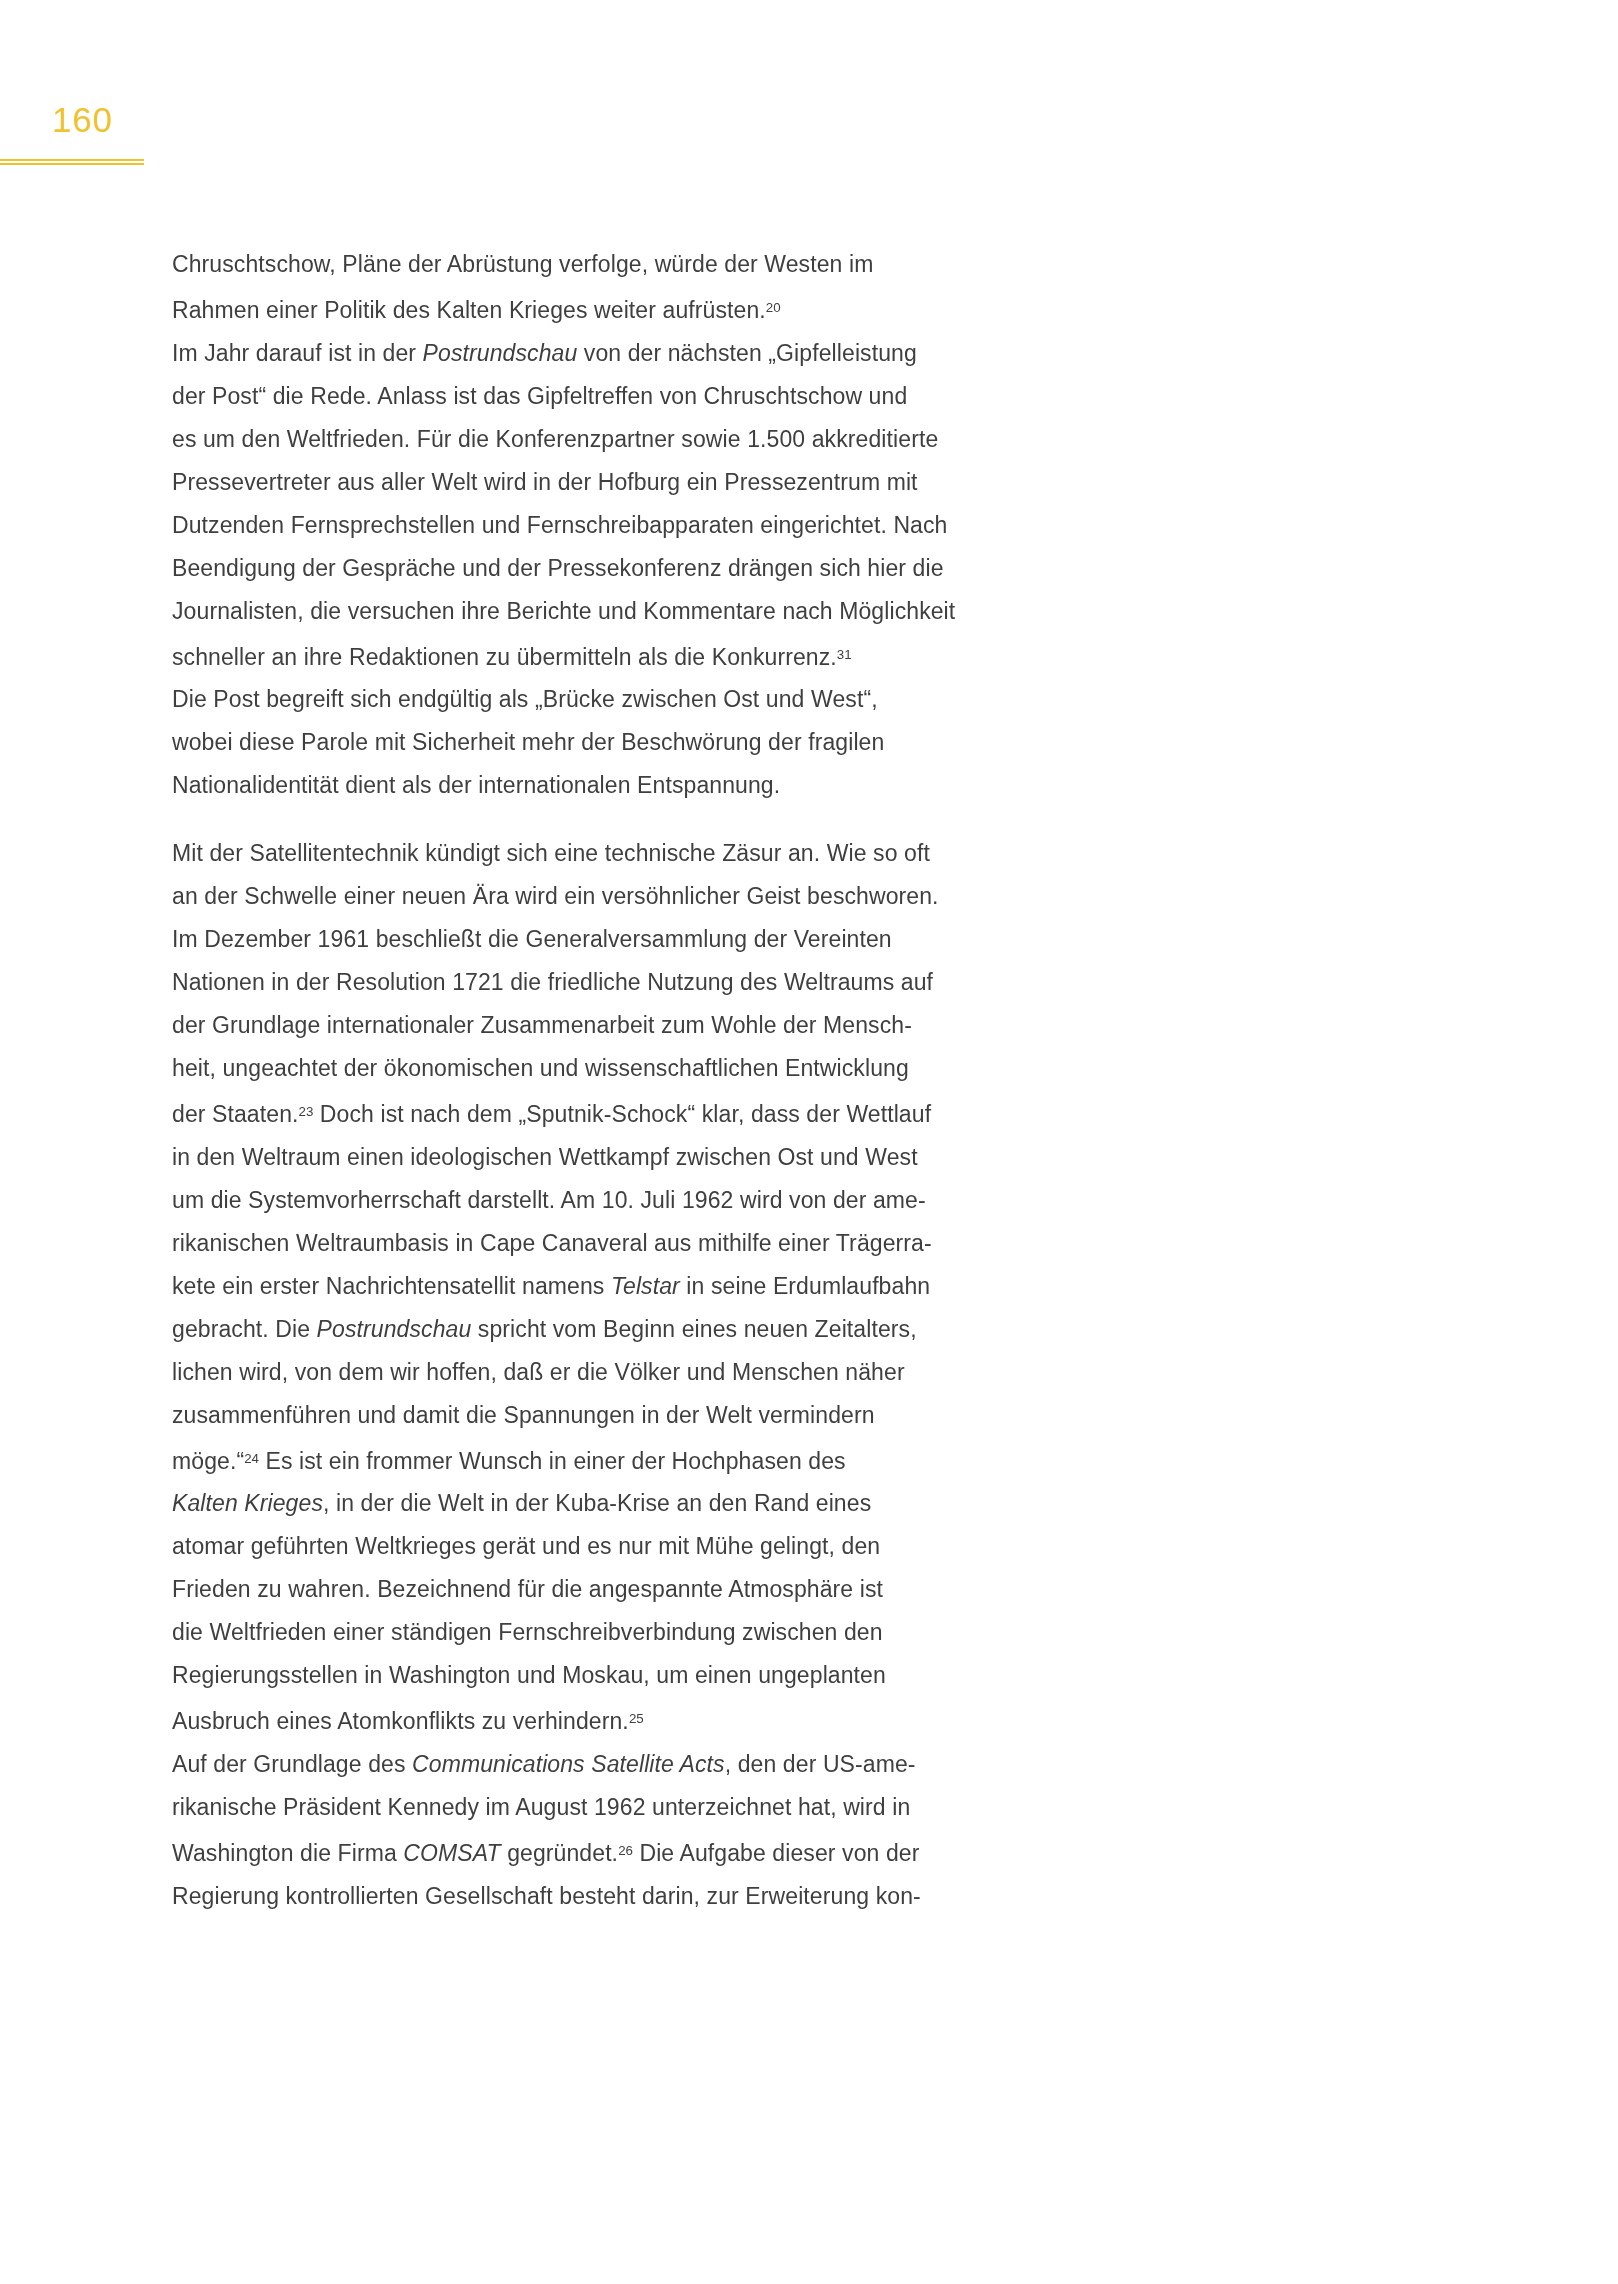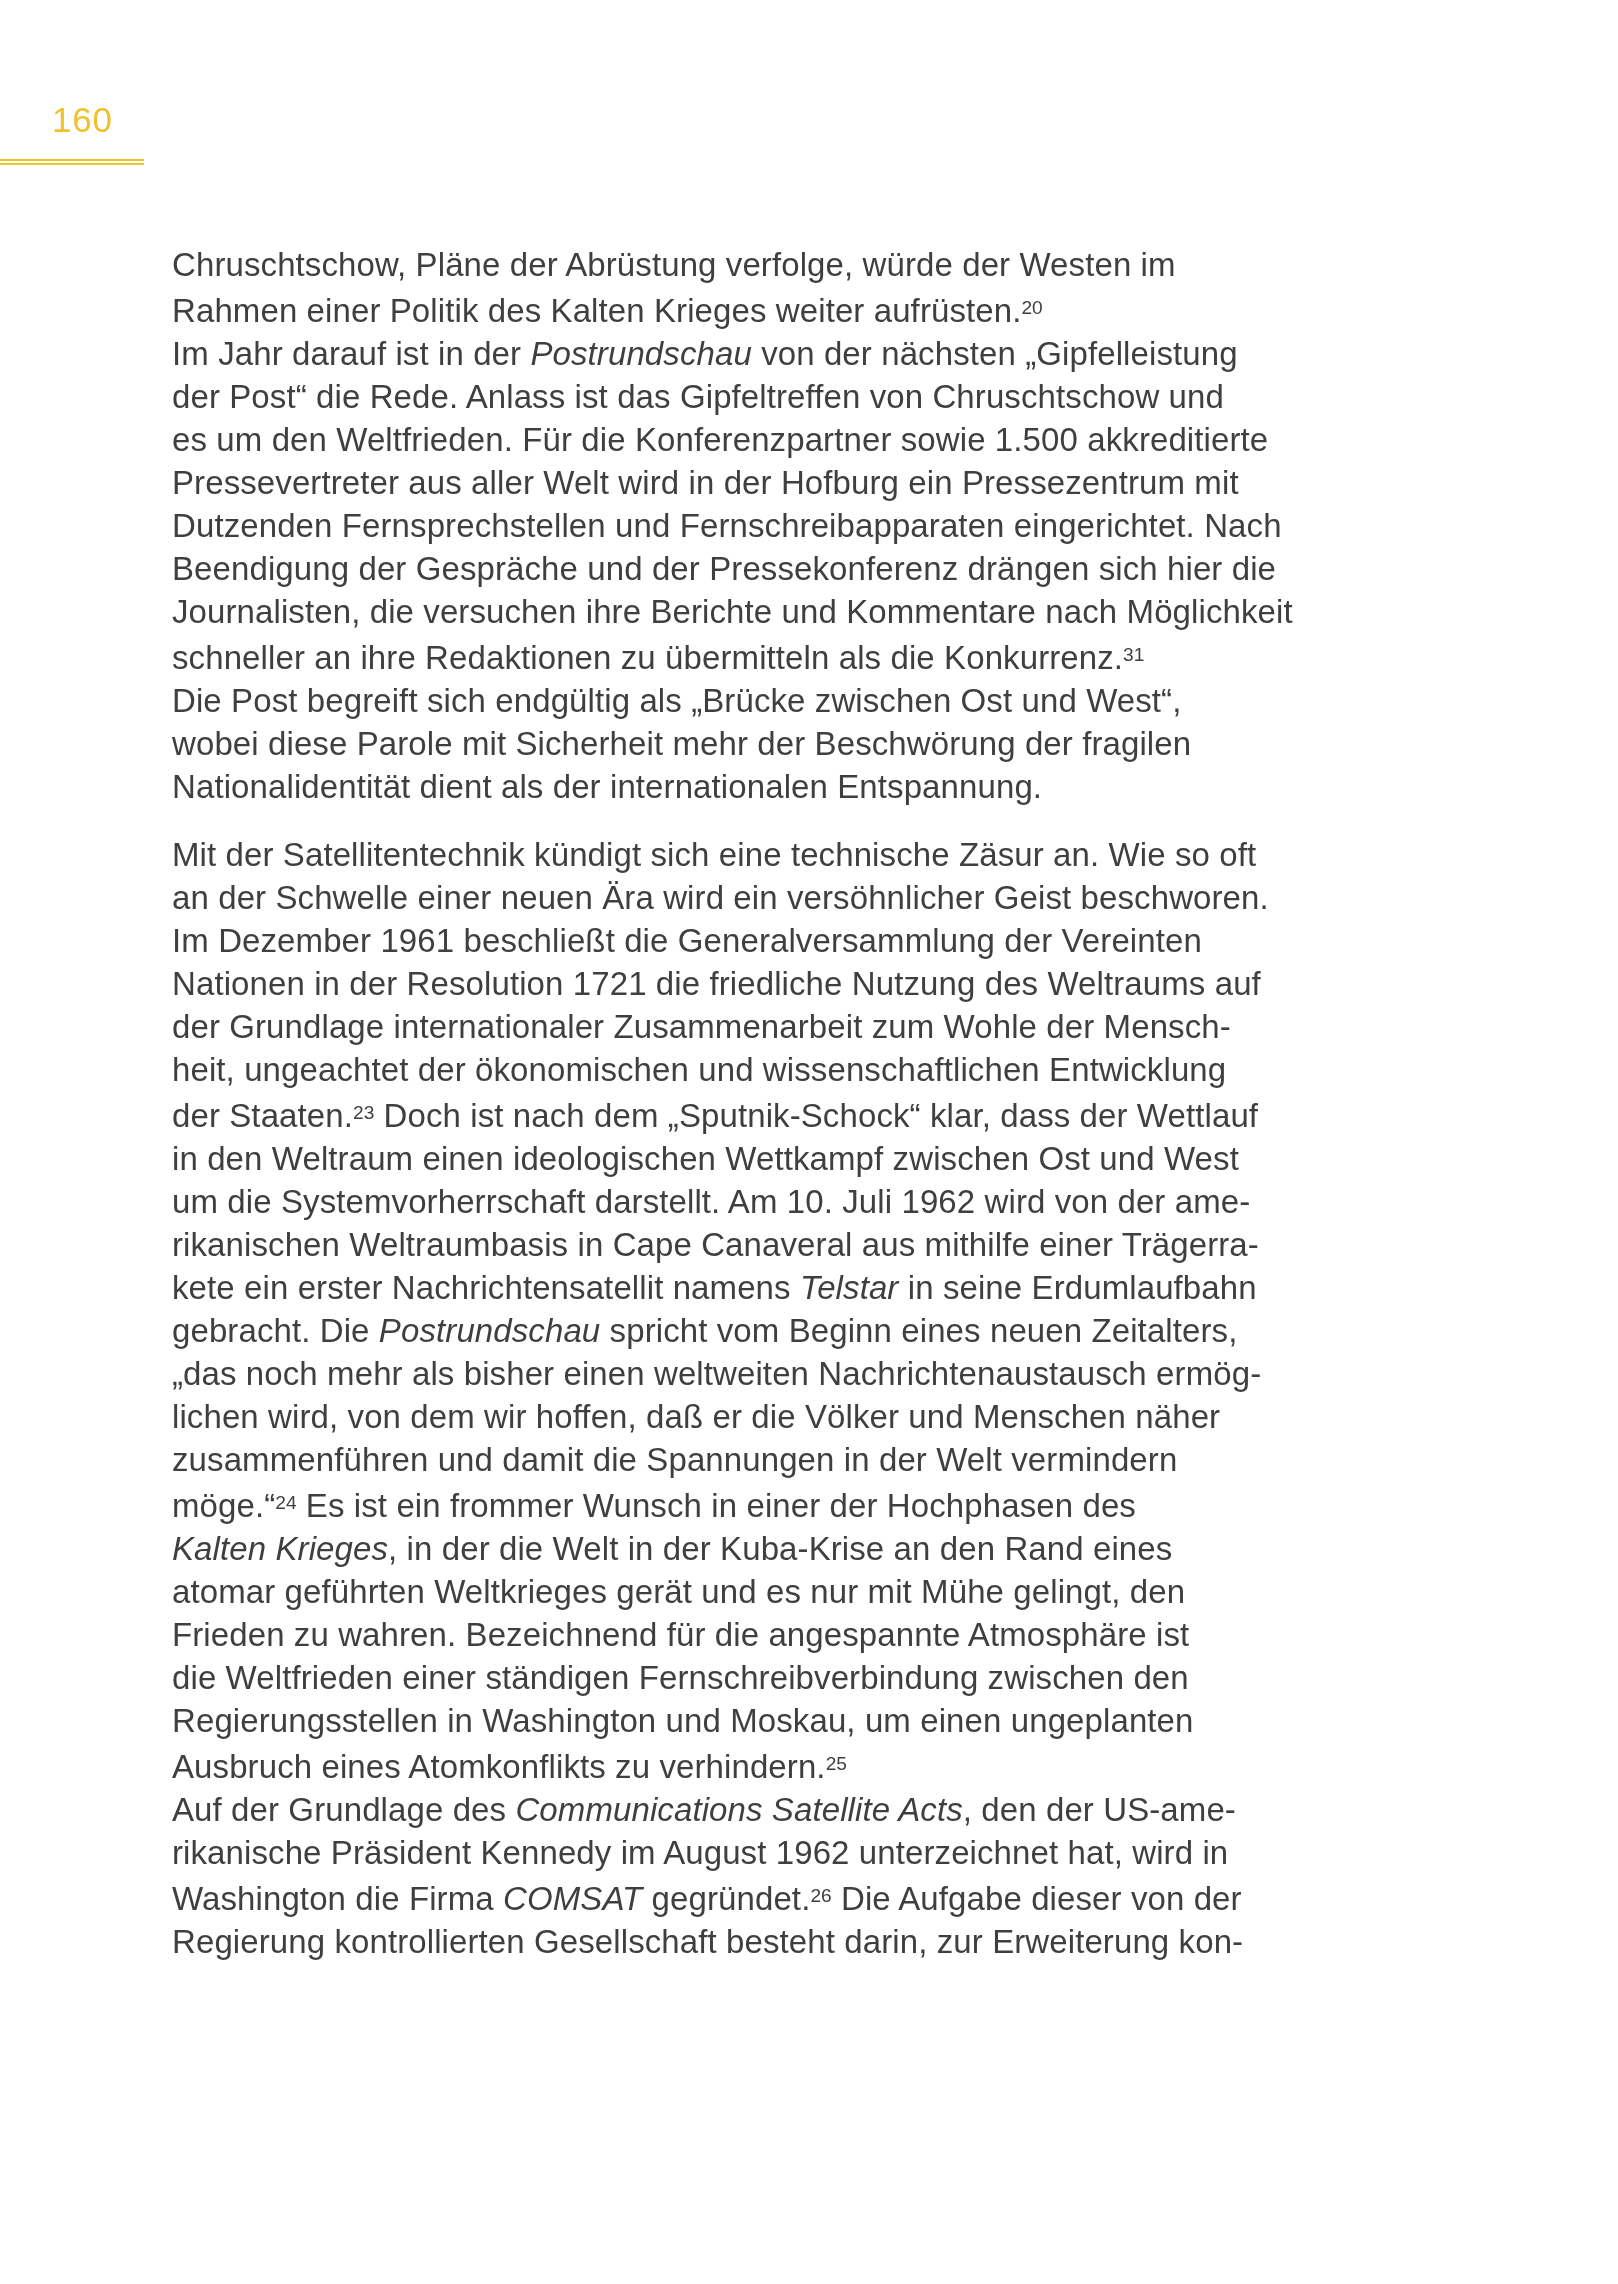--- a/index.html
+++ b/index.html
@@ -32,21 +32,21 @@
     width: 144px;
     height: 1.6px;
     border-top: 2.1px solid #EFC22E;
     border-bottom: 2.1px solid #EFC22E;
   }
   .text-block {
     position: absolute;
     left: 172px;
     top: 243px;
     width: 1133px;
-    font-size: 33px;
+    font-size: 23px;
     font-weight: 300;
     line-height: 43px;
     color: #3F3F3F;
     letter-spacing: 0.1px;
   }
   .paragraph { margin: 0; }
   .paragraph + .paragraph { margin-top: 25px; }
   .line { white-space: nowrap; }
   .it { font-style: italic; }
   .sup {
@@ -83,21 +83,20 @@
         <div class="line"><span>Im Dezember 1961 beschließt die Generalversammlung der Vereinten</span></div>
         <div class="line"><span>Nationen in der Resolution 1721 die friedliche Nutzung des Weltraums auf</span></div>
         <div class="line"><span>der Grundlage internationaler Zusammenarbeit zum Wohle der Mensch-</span></div>
         <div class="line"><span>heit, ungeachtet der ökonomischen und wissenschaftlichen Entwicklung</span></div>
         <div class="line"><span>der Staaten.</span><span class="sup">23</span><span> Doch ist nach dem „Sputnik-Schock“ klar, dass der Wettlauf</span></div>
         <div class="line"><span>in den Weltraum einen ideologischen Wettkampf zwischen Ost und West</span></div>
         <div class="line"><span>um die Systemvorherrschaft darstellt. Am 10. Juli 1962 wird von der ame-</span></div>
         <div class="line"><span>rikanischen Weltraumbasis in Cape Canaveral aus mithilfe einer Trägerra-</span></div>
         <div class="line"><span>kete ein erster Nachrichtensatellit namens </span><span class="it">Telstar</span><span> in seine Erdumlaufbahn</span></div>
         <div class="line"><span>gebracht. Die </span><span class="it">Postrundschau</span><span> spricht vom Beginn eines neuen Zeitalters,</span></div>
-        <div class="line"><span>„das noch mehr als bisher einen weltweiten Nachrichtenaustausch ermög-</span></div>
         <div class="line"><span>lichen wird, von dem wir hoffen, daß er die Völker und Menschen näher</span></div>
         <div class="line"><span>zusammenführen und damit die Spannungen in der Welt vermindern</span></div>
         <div class="line"><span>möge.“</span><span class="sup">24</span><span> Es ist ein frommer Wunsch in einer der Hochphasen des</span></div>
         <div class="line"><span class="it">Kalten Krieges</span><span>, in der die Welt in der Kuba-Krise an den Rand eines</span></div>
         <div class="line"><span>atomar geführten Weltkrieges gerät und es nur mit Mühe gelingt, den</span></div>
         <div class="line"><span>Frieden zu wahren. Bezeichnend für die angespannte Atmosphäre ist</span></div>
         <div class="line"><span>die Weltfrieden einer ständigen Fernschreibverbindung zwischen den</span></div>
         <div class="line"><span>Regierungsstellen in Washington und Moskau, um einen ungeplanten</span></div>
         <div class="line"><span>Ausbruch eines Atomkonflikts zu verhindern.</span><span class="sup">25</span></div>
         <div class="line"><span>Auf der Grundlage des </span><span class="it">Communications Satellite Acts</span><span>, den der US-ame-</span></div>

